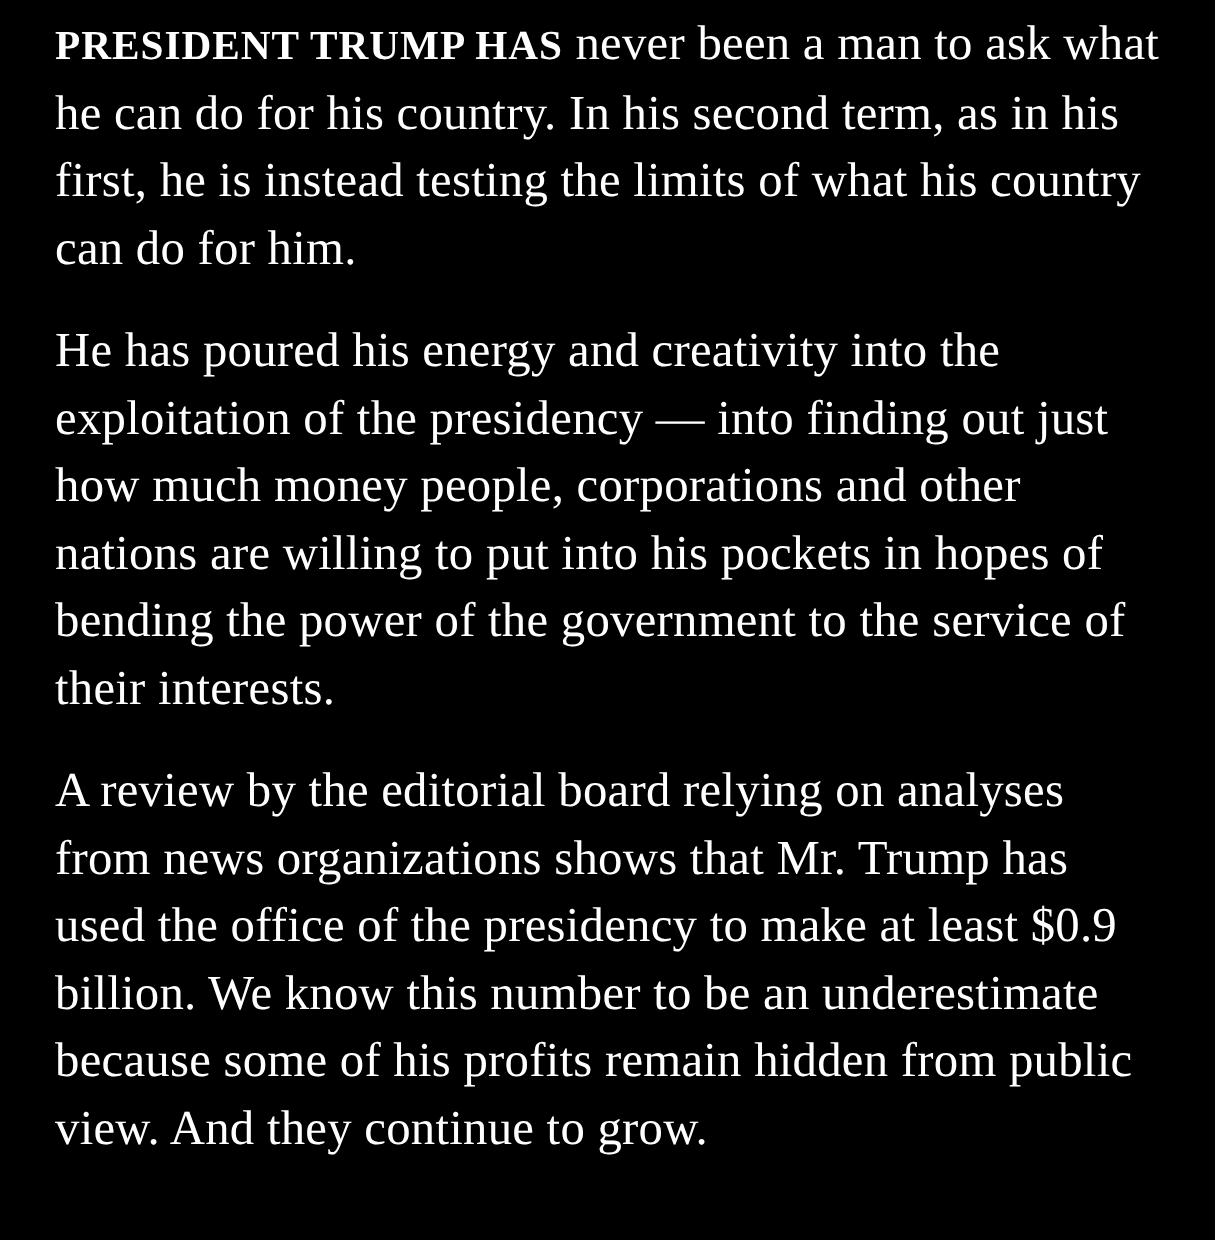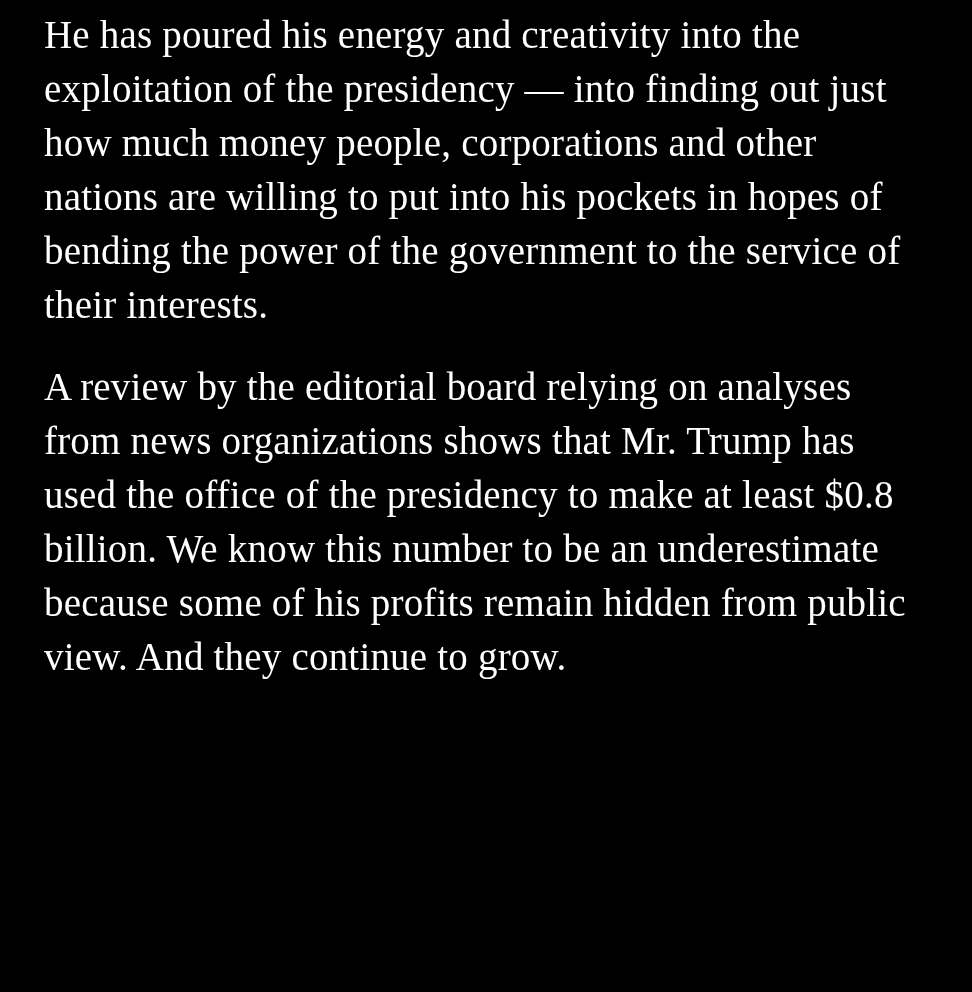--- a/index.html
+++ b/index.html
@@ -33,22 +33,25 @@
     font-weight: 700;
     font-size: 33px;
     letter-spacing: 0.8px;
   }
 </style>
 </head>
 <body>
 
 <main class="article-body">
 
+  <p class="article-paragraph">
+    <strong class="paragraph-lead-in">PRESIDENT TRUMP HAS</strong><span> never been a man to ask what he can do for his country. In his second term, as in his first, he is instead testing the limits of what his country can do for him.</span>
+  </p>
 
   <p class="article-paragraph">
     <span>He has poured his energy and creativity into the exploitation of the presidency — into finding out just how much money people, corporations and other nations are willing to put into his pockets in hopes of bending the power of the government to the service of their interests.</span>
   </p>
 
   <p class="article-paragraph">
-    <span>A review by the editorial board relying on analyses from news organizations shows that Mr. Trump has used the office of the presidency to make at least $0.8 billion. We know this number to be an underestimate because some of his profits remain hidden from public view. And they continue to grow.</span>
+    <span>A review by the editorial board relying on analyses from news organizations shows that Mr. Trump has used the office of the presidency to make at least $0.9 billion. We know this number to be an underestimate because some of his profits remain hidden from public view. And they continue to grow.</span>
   </p>
 
 </main>
 
 </body></html>

